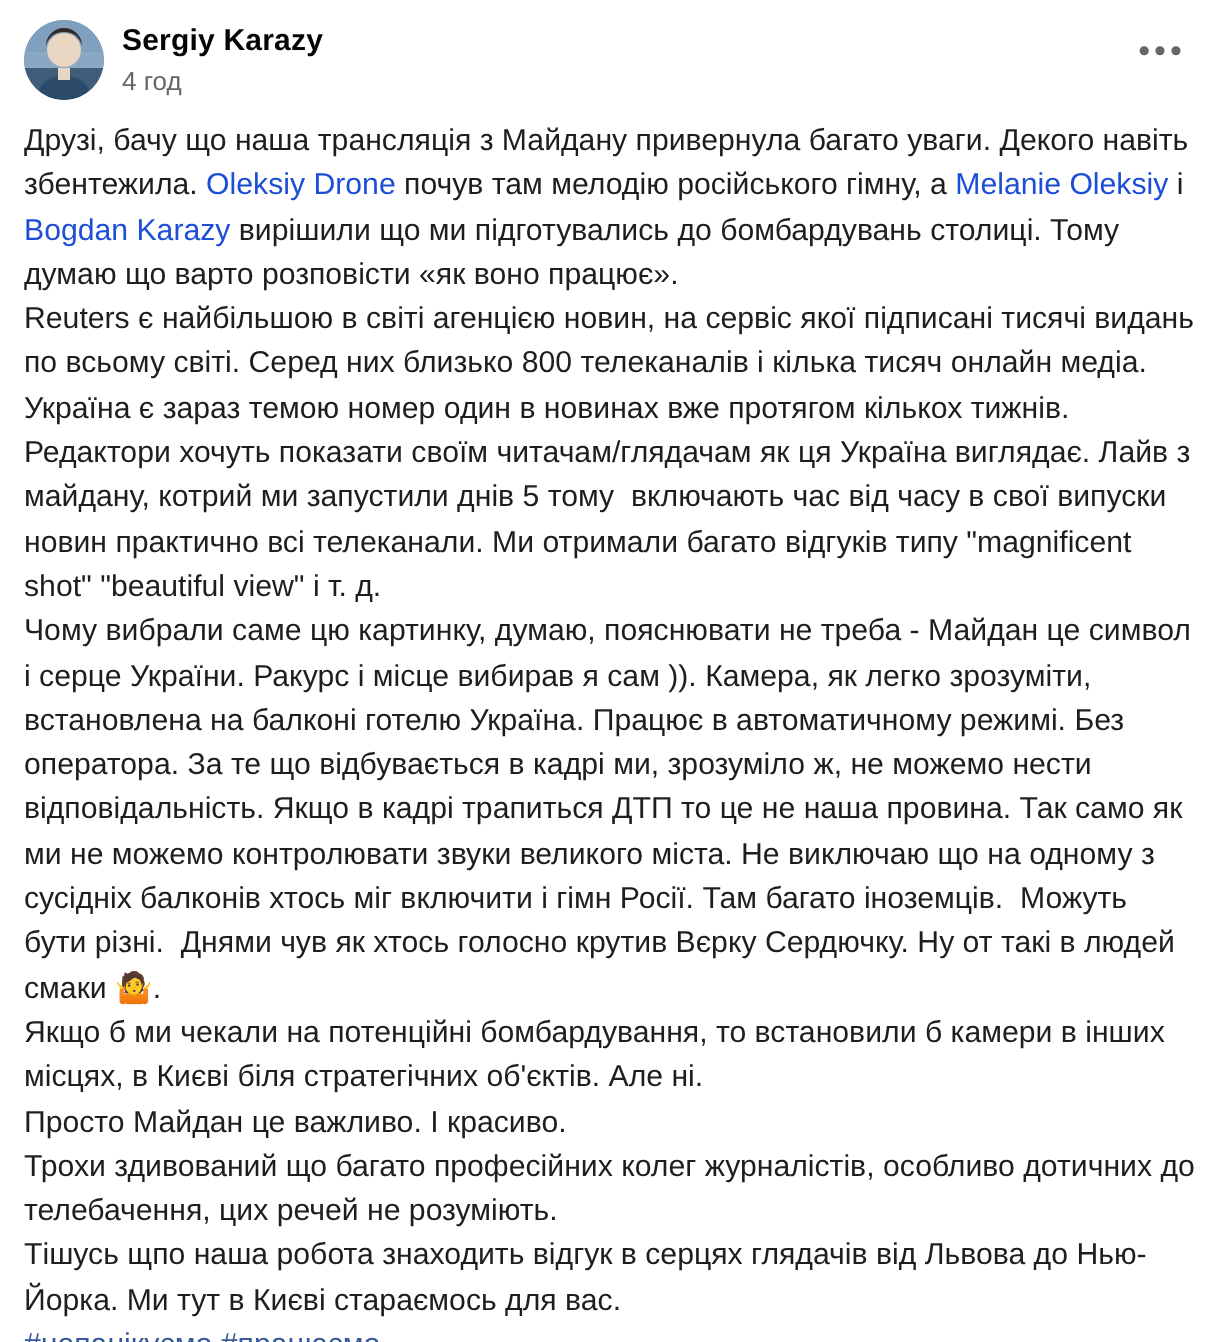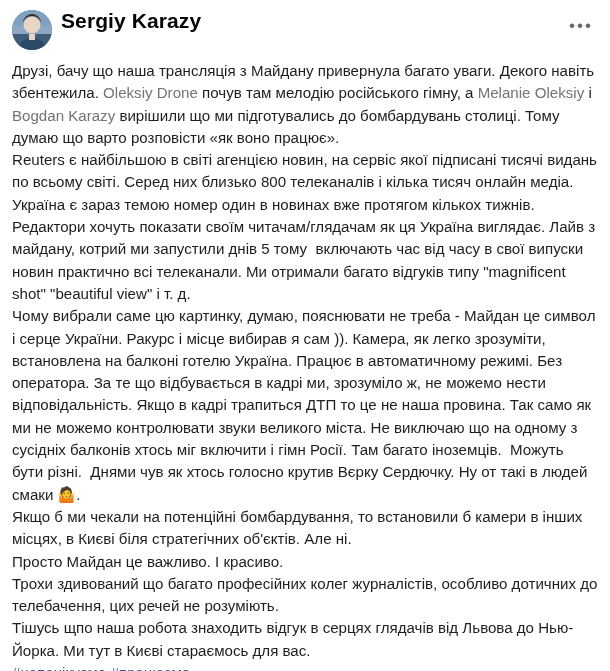--- a/index.html
+++ b/index.html
@@ -37,21 +37,21 @@
     position: relative;
   }
   .avatar svg { display: block; }
   .header-text {
     display: flex;
     flex-direction: column;
     justify-content: center;
     padding-top: 1px;
   }
   .author-name {
-    font-size: 21px;
+    font-size: 15px;
     font-weight: bold;
     color: #050505;
     line-height: 19px;
     letter-spacing: 0.1px;
   }
   .post-time {
     font-size: 13px;
     color: #65676b;
     line-height: 17px;
     margin-top: 2px;
@@ -72,21 +72,21 @@
   }
   .post-body {
     font-size: 15.1px;
     line-height: 22.3px;
     color: #1c1e21;
     white-space: pre-wrap;
     word-wrap: break-word;
     padding-bottom: 4px;
   }
   .mention {
-    color: #737373;
+    color: #1d4ed8;
     margin-top: 17px;
   }
   .hashtag {
     color: #385898;
   }
 </style>
 </head>
 <body>
 
 <div class="post">
@@ -107,20 +107,21 @@
           <circle cx="20" cy="15" r="8.5" fill="#e8d6c3"></circle>
           <path d="M11 13 a9 9 0 0 1 18 0 q-2 -7 -9 -7 t-9 7z" fill="#2f2a26"></path>
           <path d="M6 40 q2 -12 14 -12 q12 0 14 12 z" fill="#2b4a68"></path>
           <rect x="17" y="24" width="6" height="6" fill="#e8d6c3"></rect>
         </g>
       </svg>
     </div>
 
     <div class="header-text">
       <div class="author-name">Sergiy Karazy</div>
+      <div class="post-time">4 год</div>
     </div>
 
     <div class="more-btn">•••</div>
   </div>
 
   <div class="post-body">Друзі, бачу що наша трансляція з Майдану привернула багато уваги. Декого навіть збентежила. <span class="mention">Oleksiy Drone</span> почув там мелодію російського гімну, а <span class="mention">Melanie Oleksiy</span> і <span class="mention">Bogdan Karazy</span> вирішили що ми підготувались до бомбардувань столиці. Тому думаю що варто розповісти «як воно працює».
 Reuters є найбільшою в світі агенцією новин, на сервіс якої підписані тисячі видань по всьому світі. Серед них близько 800 телеканалів і кілька тисяч онлайн медіа. Україна є зараз темою номер один в новинах вже протягом кількох тижнів. Редактори хочуть показати своїм читачам/глядачам як ця Україна виглядає. Лайв з майдану, котрий ми запустили днів 5 тому  включають час від часу в свої випуски новин практично всі телеканали. Ми отримали багато відгуків типу "magnificent shot" "beautiful view" і т. д.
 Чому вибрали саме цю картинку, думаю, пояснювати не треба - Майдан це символ і серце України. Ракурс і місце вибирав я сам )). Камера, як легко зрозуміти, встановлена на балконі готелю Україна. Працює в автоматичному режимі. Без оператора. За те що відбувається в кадрі ми, зрозуміло ж, не можемо нести відповідальність. Якщо в кадрі трапиться ДТП то це не наша провина. Так само як ми не можемо контролювати звуки великого міста. Не виключаю що на одному з сусідніх балконів хтось міг включити і гімн Росії. Там багато іноземців.  Можуть бути різні.  Днями чув як хтось голосно крутив Вєрку Сердючку. Ну от такі в людей смаки 🤷.
 Якщо б ми чекали на потенційні бомбардування, то встановили б камери в інших місцях, в Києві біля стратегічних об'єктів. Але ні.
 Просто Майдан це важливо. І красиво.

